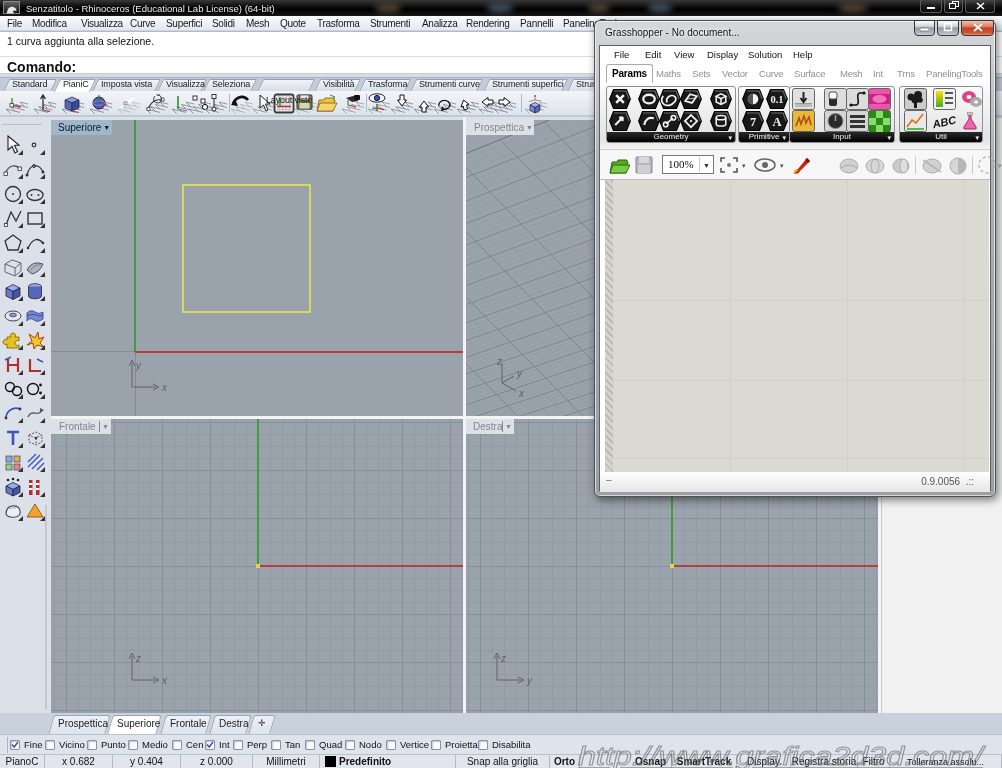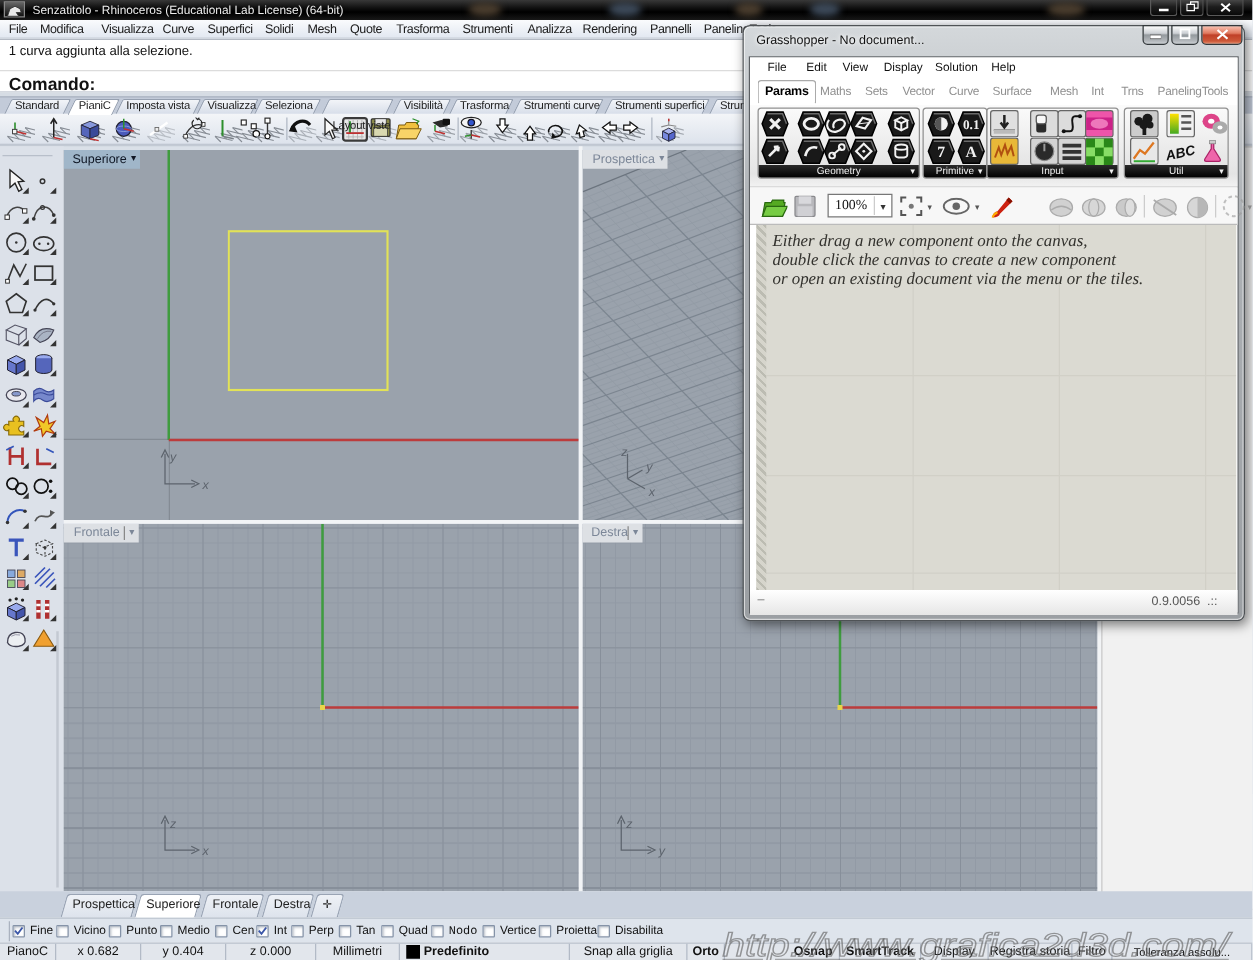--- a/index.html
+++ b/index.html
@@ -1091,21 +1091,21 @@
         </svg>
       </div>
       <div class="oslabel" style="left:219px;">Int</div>
       <div class="cb" style="left:233px;"></div>
       <div class="oslabel" style="left:247px;">Perp</div>
       <div class="cb" style="left:271px;"></div>
       <div class="oslabel" style="left:285px;">Tan</div>
       <div class="cb" style="left:305px;"></div>
       <div class="oslabel" style="left:319px;">Quad</div>
       <div class="cb" style="left:345px;"></div>
-      <div class="oslabel" style="left:359px;font-family:Liberation Mono, monospace;">Nodo</div>
+      <div class="oslabel" style="left:359px;">Nodo</div>
       <div class="cb" style="left:386px;"></div>
       <div class="oslabel" style="left:400px;">Vertice</div>
       <div class="cb" style="left:431px;"></div>
       <div class="oslabel" style="left:445px;">Proietta</div>
       <div class="cb" style="left:478px;"></div>
       <div class="oslabel" style="left:492px;">Disabilita</div>
     </div>
   <div id="statusbar" class="abs">
       <div class="scell" style="left:0px;width:45px;">PianoC</div>
       <div class="scell" style="left:45px;width:68px;">x 0.682</div>
@@ -1440,21 +1440,20 @@
           <div style="position:absolute;left:398px;top:12px;font-size:7px;color:#888">▾</div>
         </div>
       <div id="ghcanvas">
         <div class="cgl" style="left:125px;top:0;width:1px;height:292px;"></div>
         <div class="cgl" style="left:242px;top:0;width:1px;height:292px;"></div>
         <div class="cgl" style="left:359px;top:0;width:1px;height:292px;"></div>
         <div class="cgl" style="left:0;top:120px;width:384px;height:1px;"></div>
         <div class="cgl" style="left:0;top:200px;width:384px;height:1px;"></div>
         <div class="cgl" style="left:0;top:278px;width:384px;height:1px;"></div>
         <div class="hatch"></div>
-        <div id="ghtext">Either drag a new component onto the canvas,<br>double click the canvas to create a new component<br>or open an existing document via the menu or the tiles.</div>
       </div>
       <div id="ghstatus">
           <span id="ghmin">–</span>
           <span id="ghver">0.9.0056&nbsp; .::</span>
         </div>
     </div>
   </div>
 
   <div id="watermark" class="abs">http://www.grafica2d3d.com/</div>
 

